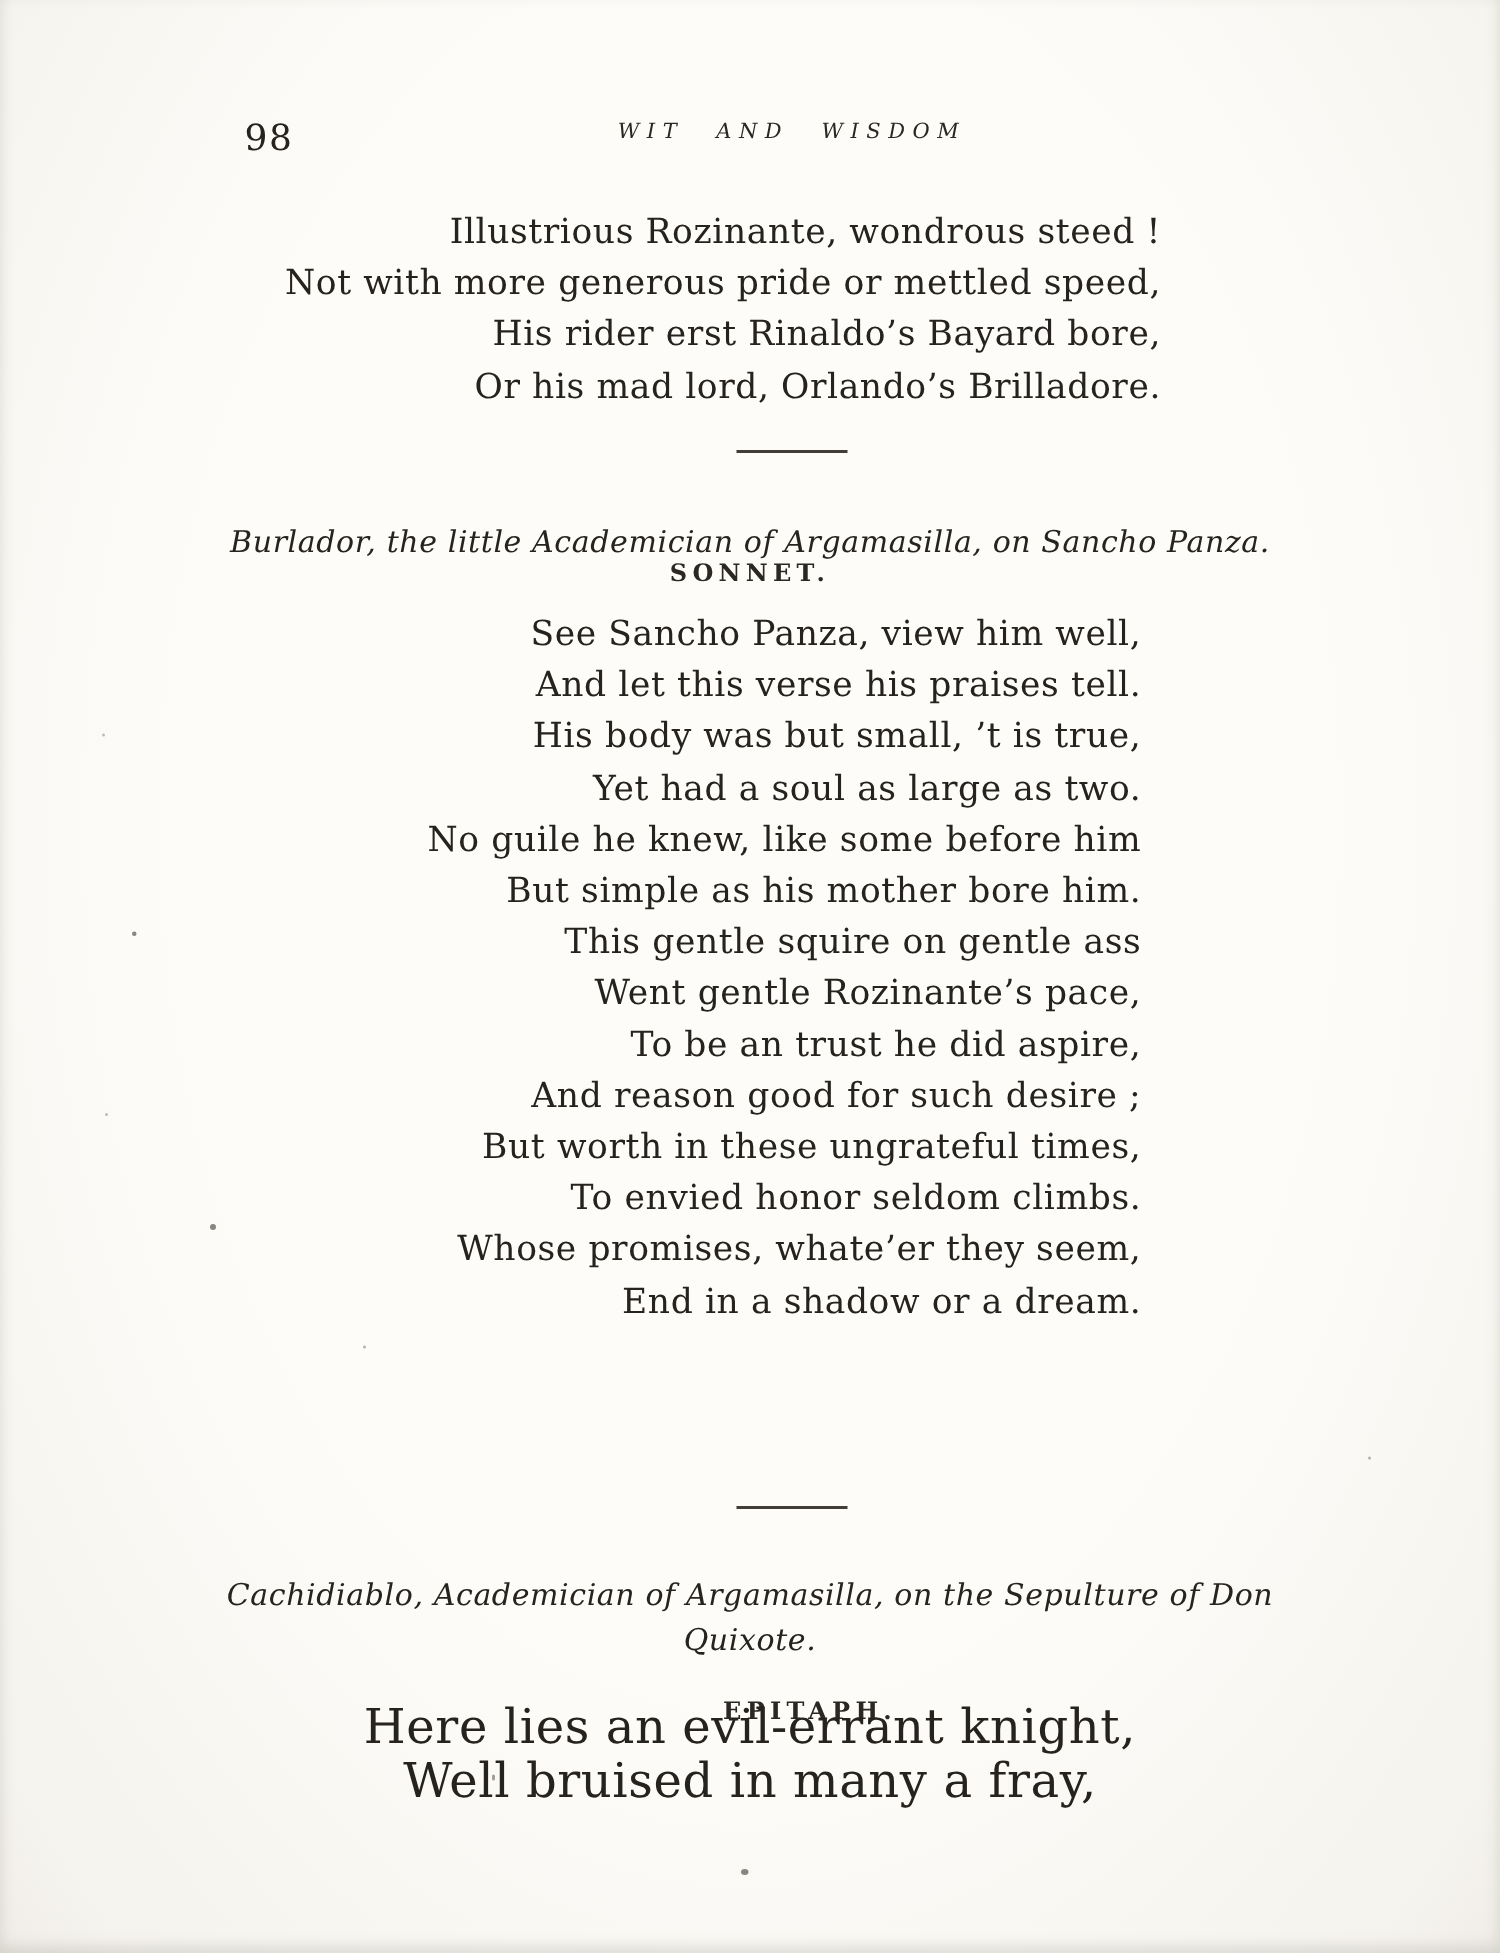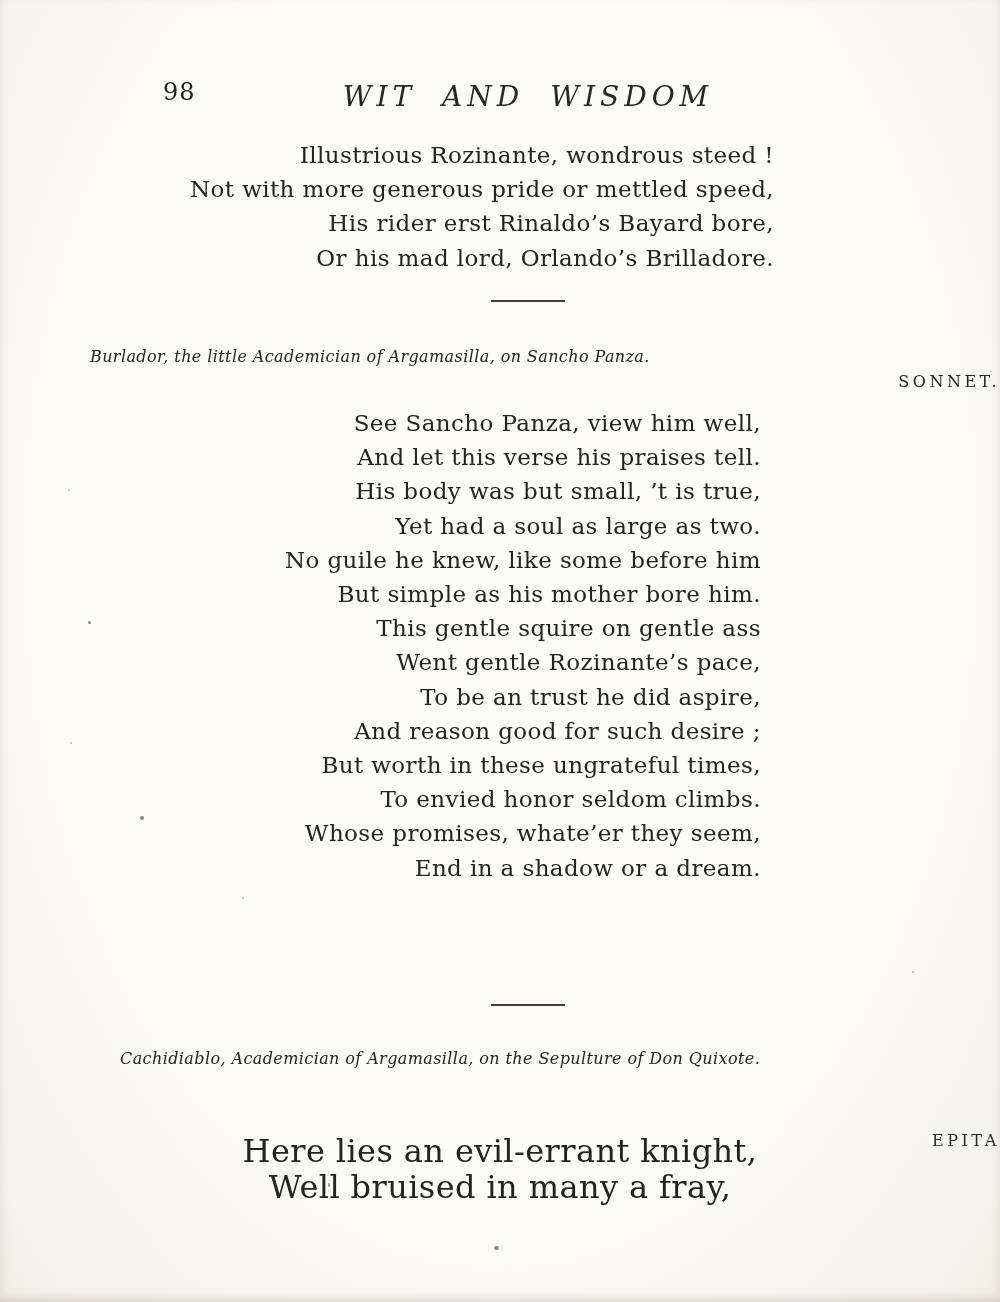--- a/index.html
+++ b/index.html
@@ -31,21 +31,21 @@
     letter-spacing: 1px;
   }
   .running-title {
     position: absolute;
     top: 80px;
     left: 0;
     width: 100%;
     text-align: center;
     text-indent: 56px;
     font-style: italic;
-    font-size: 28px;
+    font-size: 14px;
     letter-spacing: 5px;
     word-spacing: 12px;
     color: #2b2822;
   }
 
   
   .stanza {
     position: absolute;
     font-size: 23px;
     line-height: 34.2px;
@@ -80,39 +80,39 @@
   }
   .rule-1 { top: 300px; }
   .rule-2 { top: 1004px; }
 
   
   .attribution {
     position: absolute;
     left: 50%;
     transform: translateX(-50%);
     width: 780px;
-    text-align: left;
+    text-align: center;
     font-style: italic;
-    font-size: 16px;
+    font-size: 20px;
     line-height: 30px;
     letter-spacing: 0.4px;
     color: #27241f;
   }
   .attribution-1 { top: 326px; width: 820px; }
   .attribution-2 { top: 1028px; width: 760px; }
 
   
   .section-heading {
     position: absolute;
     left: 0;
     width: 100%;
     margin: 0;
-    text-align: right;
+    text-align: center;
     font-size: 16px;
-    font-weight: normal;
+    font-weight: bold;
     letter-spacing: 3.5px;
     color: #2b2823;
   }
   .heading-sonnet  { top: 372px; }
   .heading-epitaph { top: 1131px; padding-left: 40px; }
 
   
   .speck {
     position: absolute;
     border-radius: 50%;

